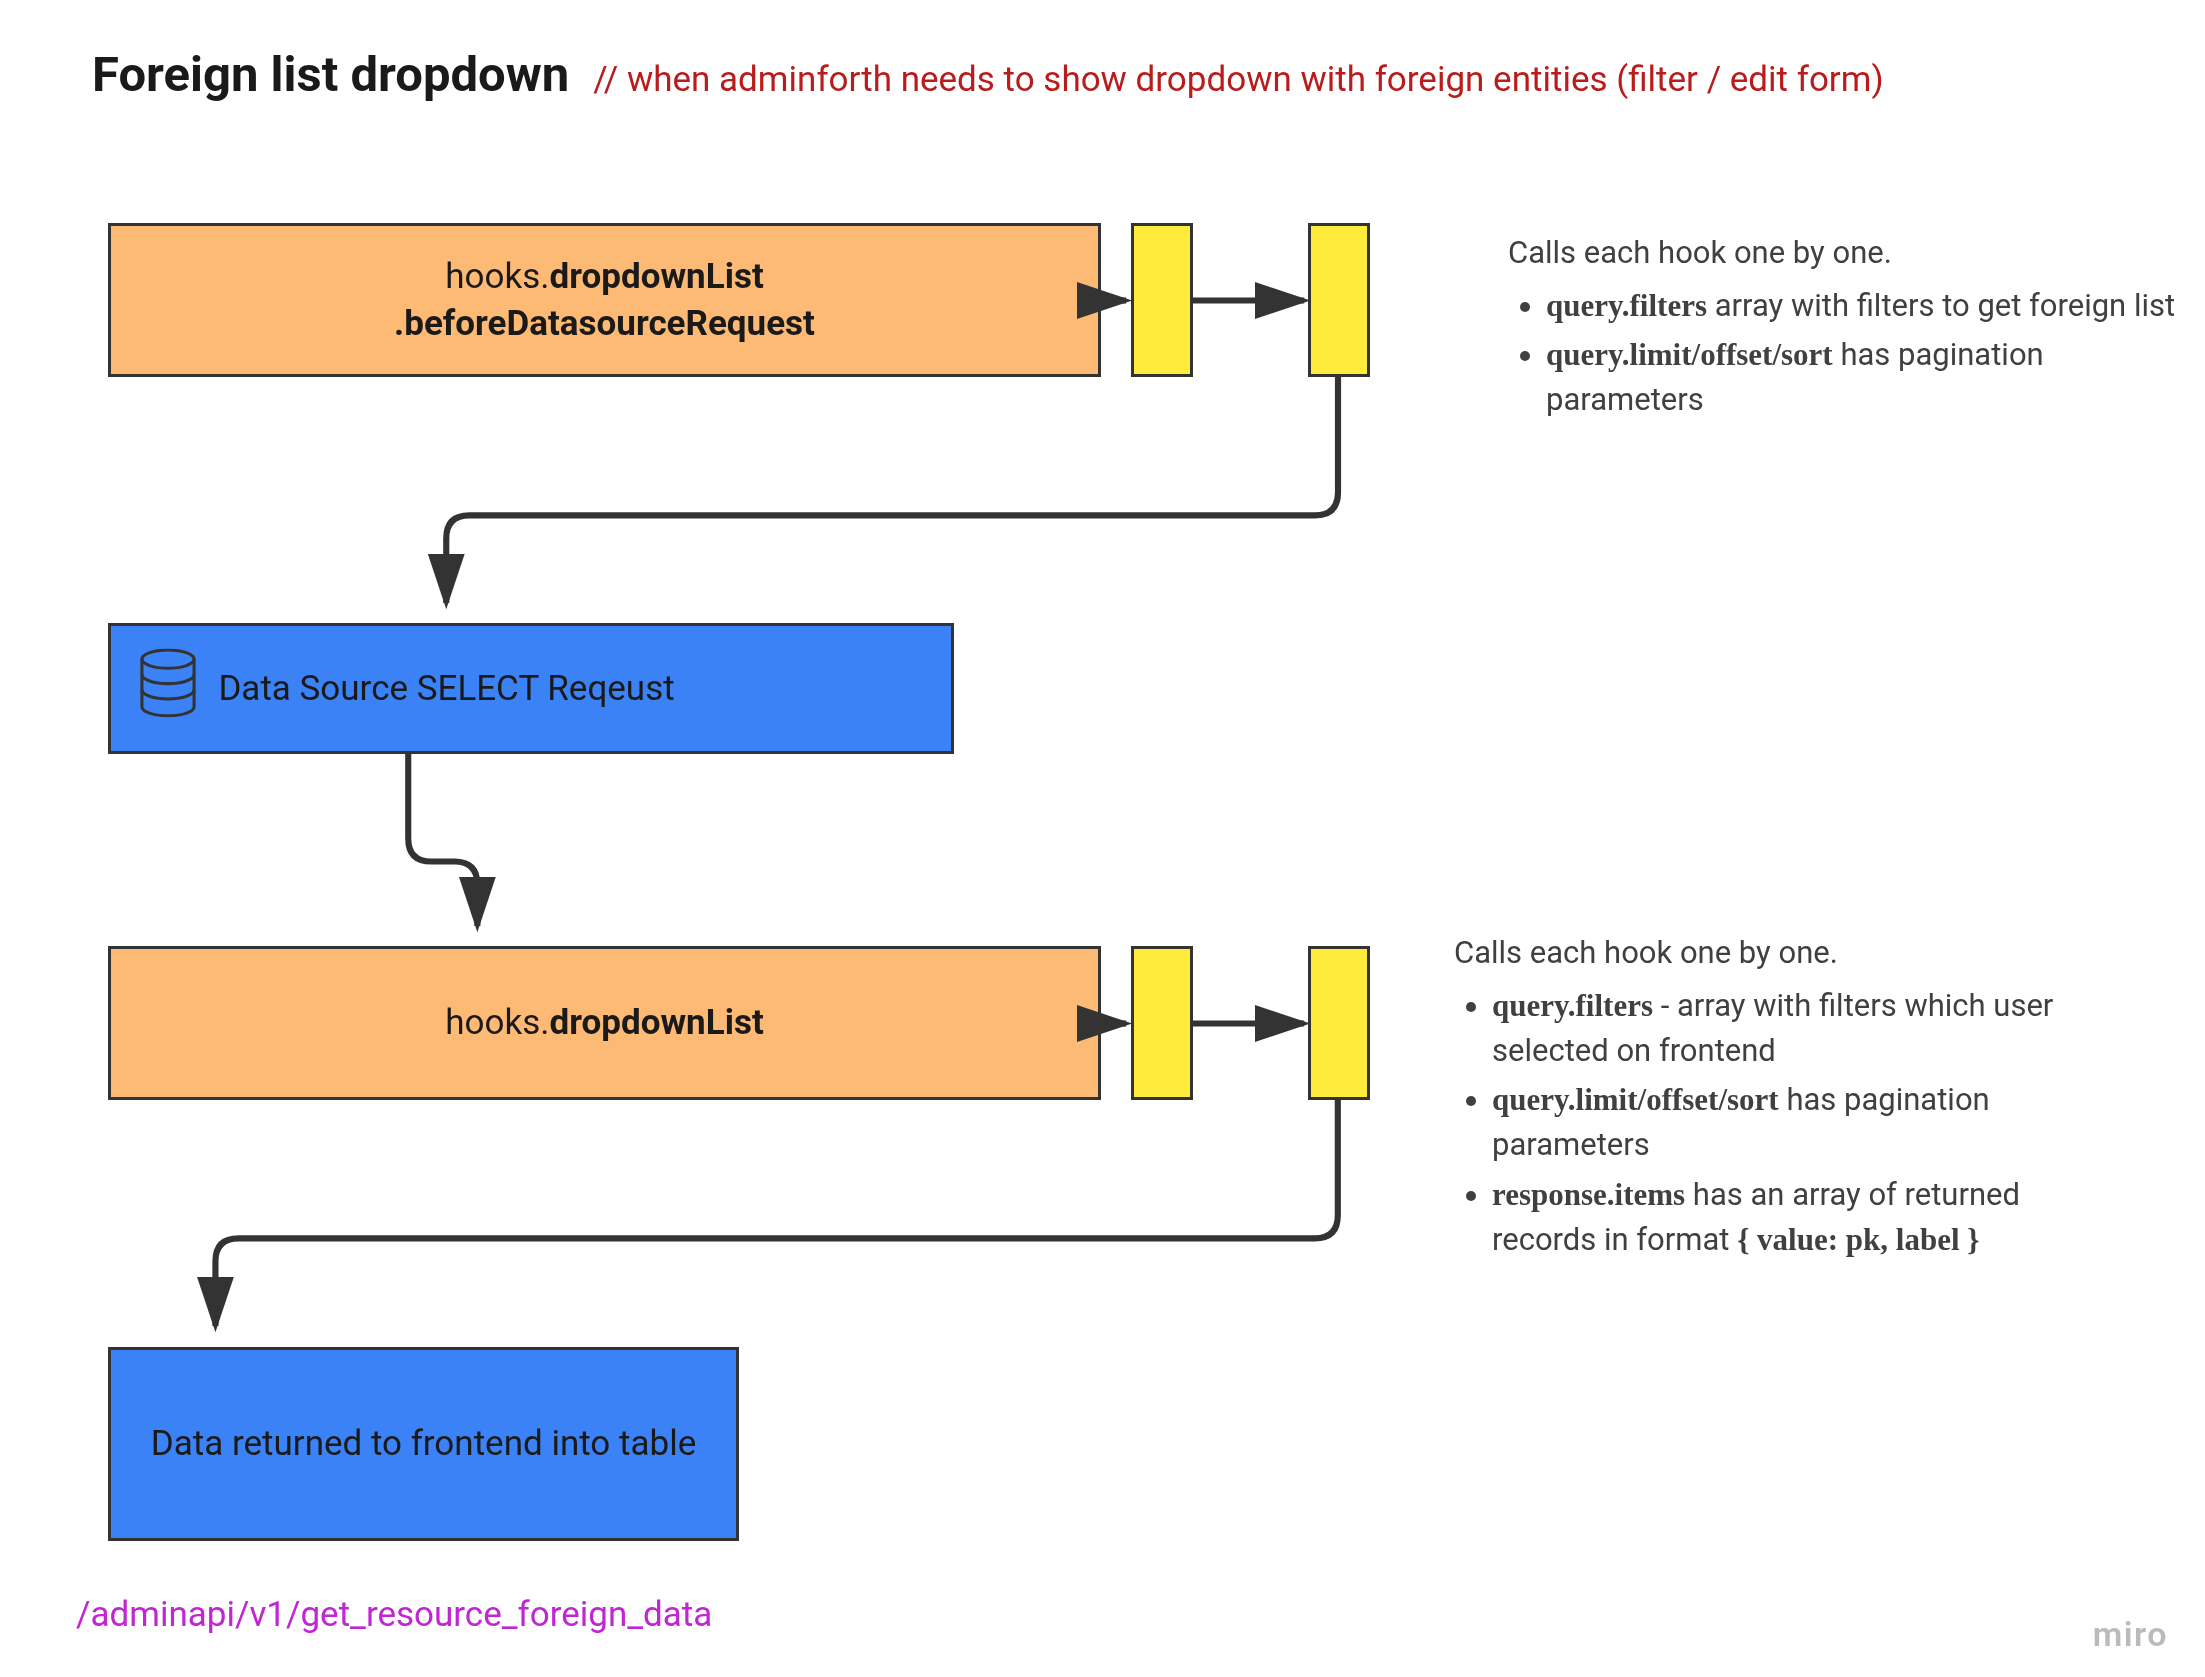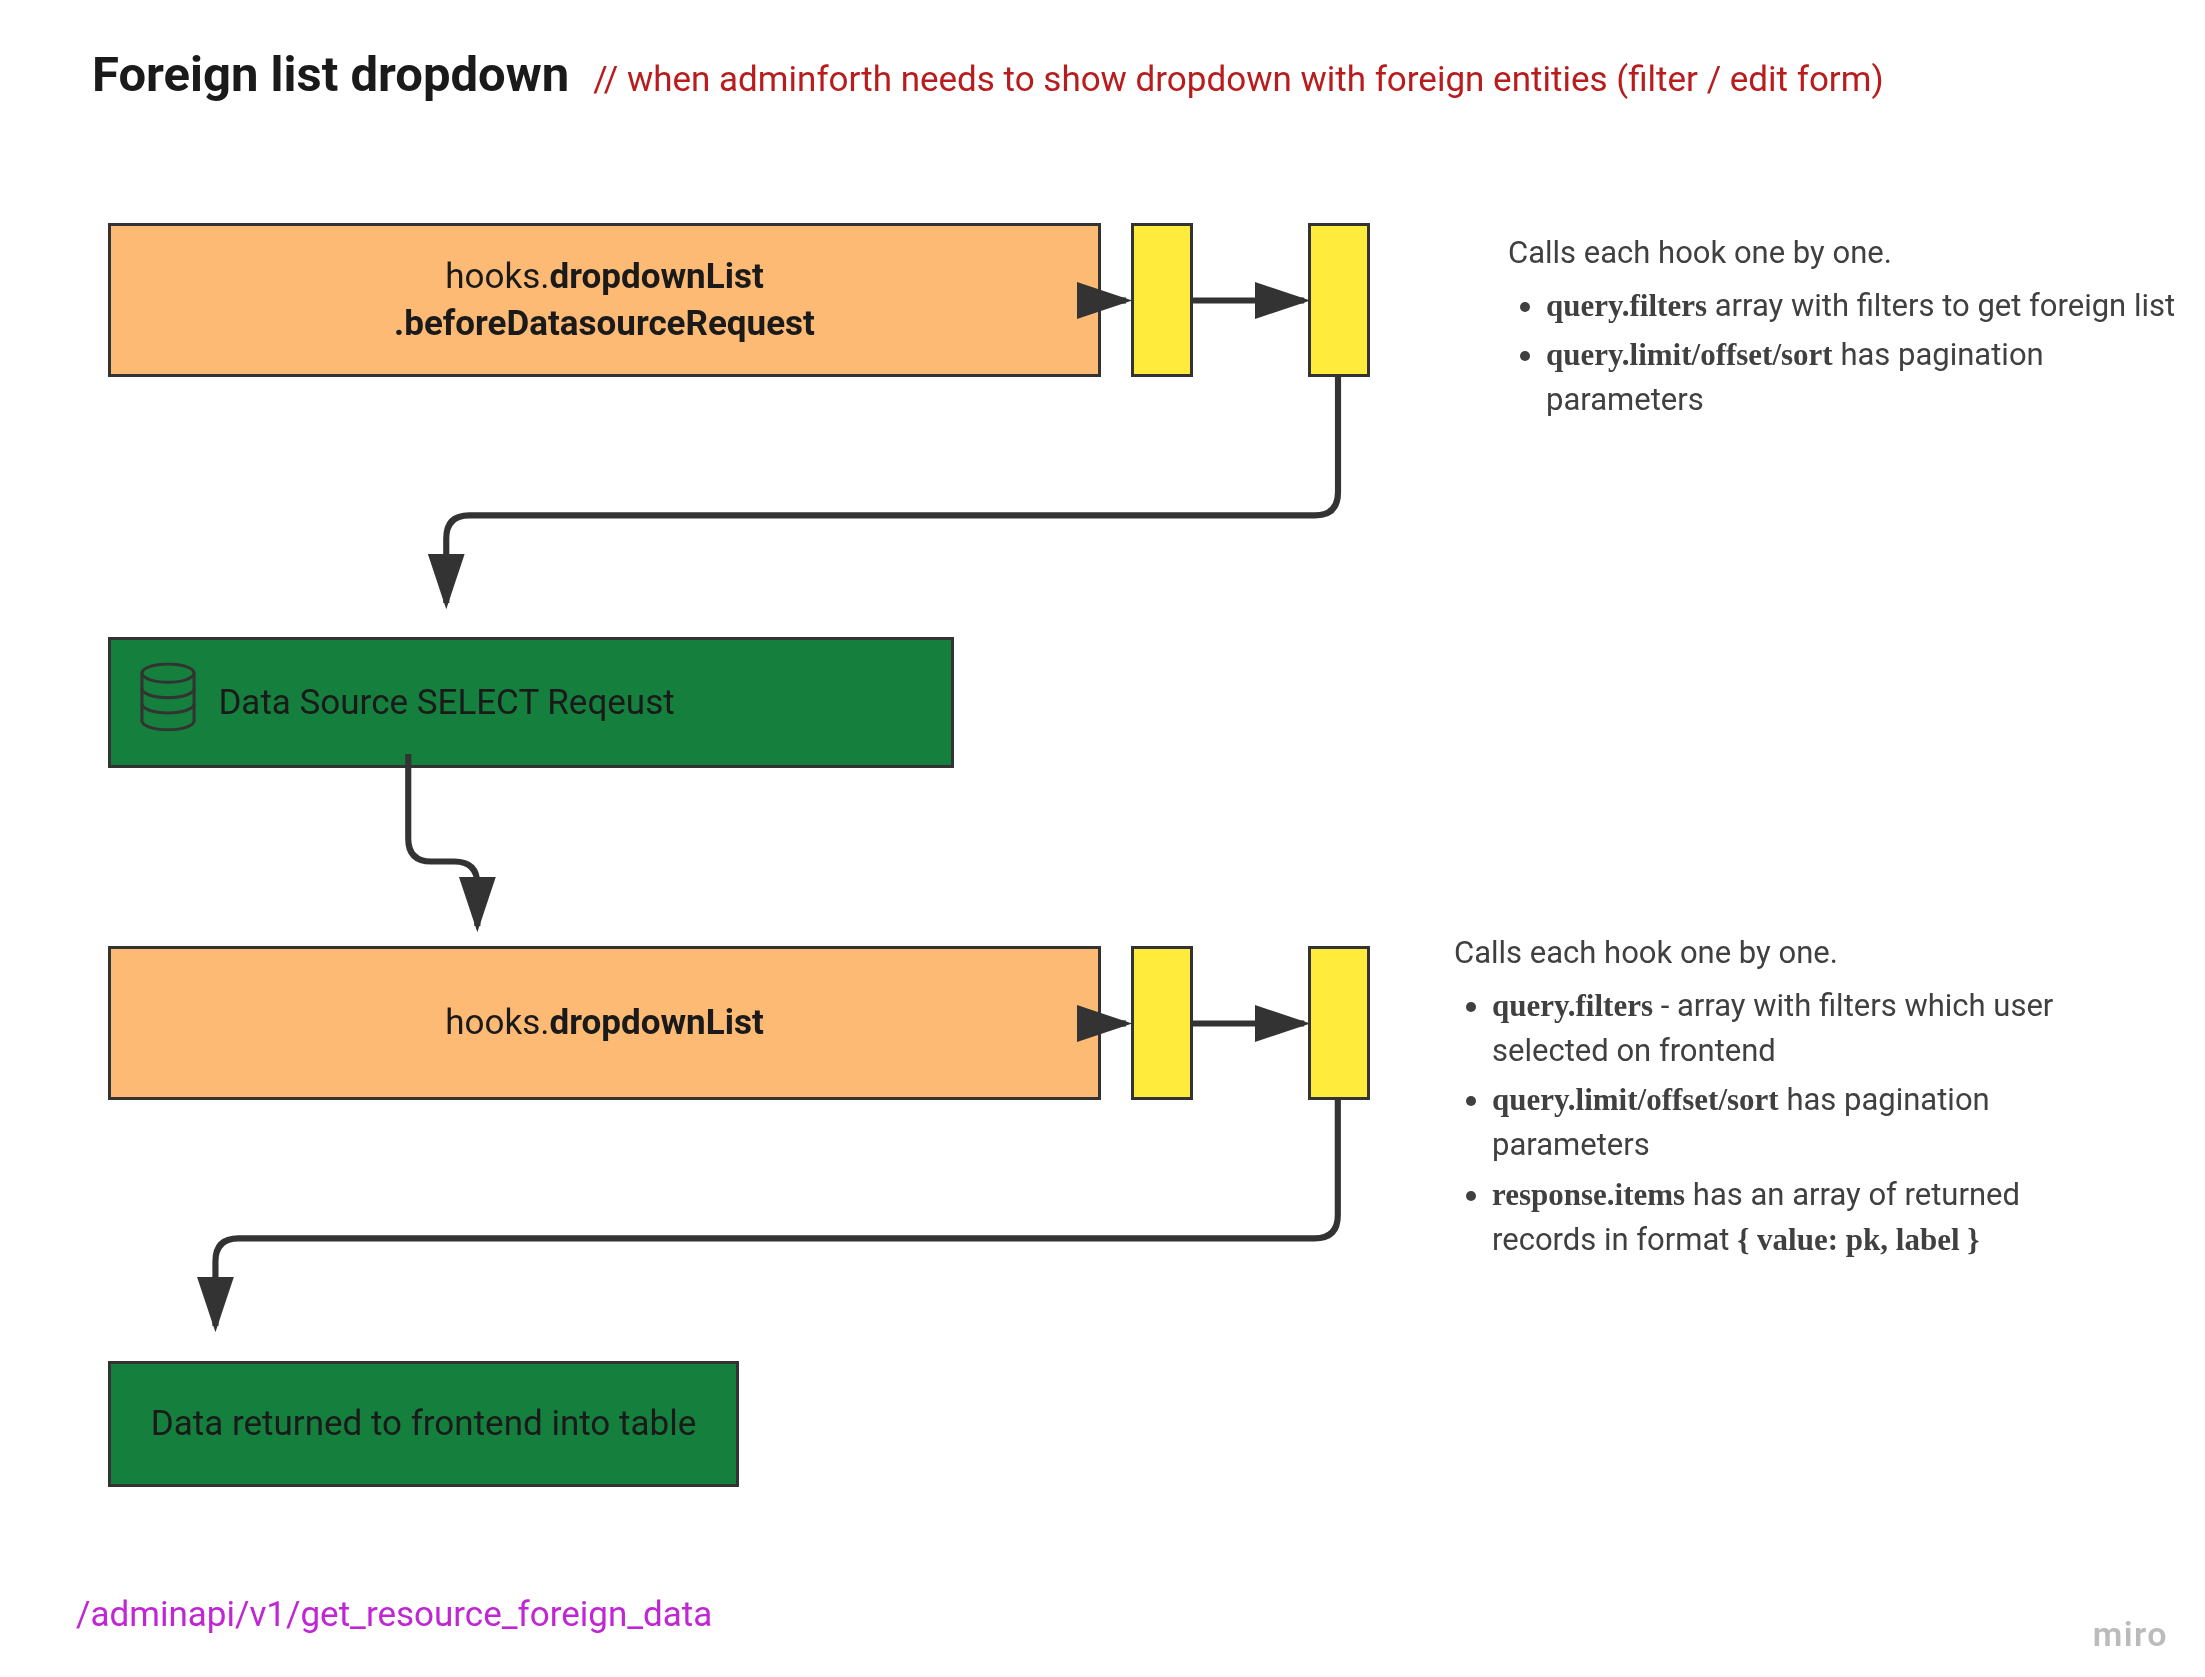--- a/index.html
+++ b/index.html
@@ -35,21 +35,21 @@
     display: flex;
     flex-direction: column;
     justify-content: center;
     align-items: center;
     text-align: center;
     font-size: 35px;
     color: #1a1a1a;
     line-height: 1.35;
   }
   .yellow { background: #fdba74; }
-  .grey { background: #15803d; margin-top: 14px; }
+  .grey { background: #3b82f6; }
   .small-yellow {
     position: absolute;
     background: #ffeb3b;
     border: 3.1px solid #333;
   }
   .hook-prefix { font-weight: 400; }
   .hook-bold { font-weight: 700; }
   .grey-label {
     font-size: 35px;
     font-weight: 400;
@@ -212,20 +212,20 @@
 
 <svg class="connector" style="left:215px; top:1100px;" width="1154" height="246" viewBox="0 0 1500 320">
   <defs>
       <marker id="ah7" markerWidth="10" markerHeight="10" refX="8" refY="3" orient="auto">
         <path d="M0,0 L0,6 L9,3 z" fill="#333"></path>
       </marker>
     </defs>
   <path d="M 1460 0 L 1460 150 Q 1460 180 1430 180 L 30 180 Q 0 180 0 210 L 0 294" stroke="#333" stroke-width="8" fill="none" marker-end="url(#ah7)"></path>
 </svg>
 
-<div class="box grey" style="left:108px; top:1347px; width:631px; height:126px; padding:0 23px;">
+<div class="box grey" style="left:108px; top:1347px; width:631px; height:194px; padding:0 23px;">
   <span class="grey-label" style="text-align:center;">Data returned to frontend into table</span>
 </div>
 
 <div class="endpoint">/adminapi/v1/get_resource_foreign_data</div>
 
 <div class="miro-logo">miro</div>
 
 
 </body></html>

